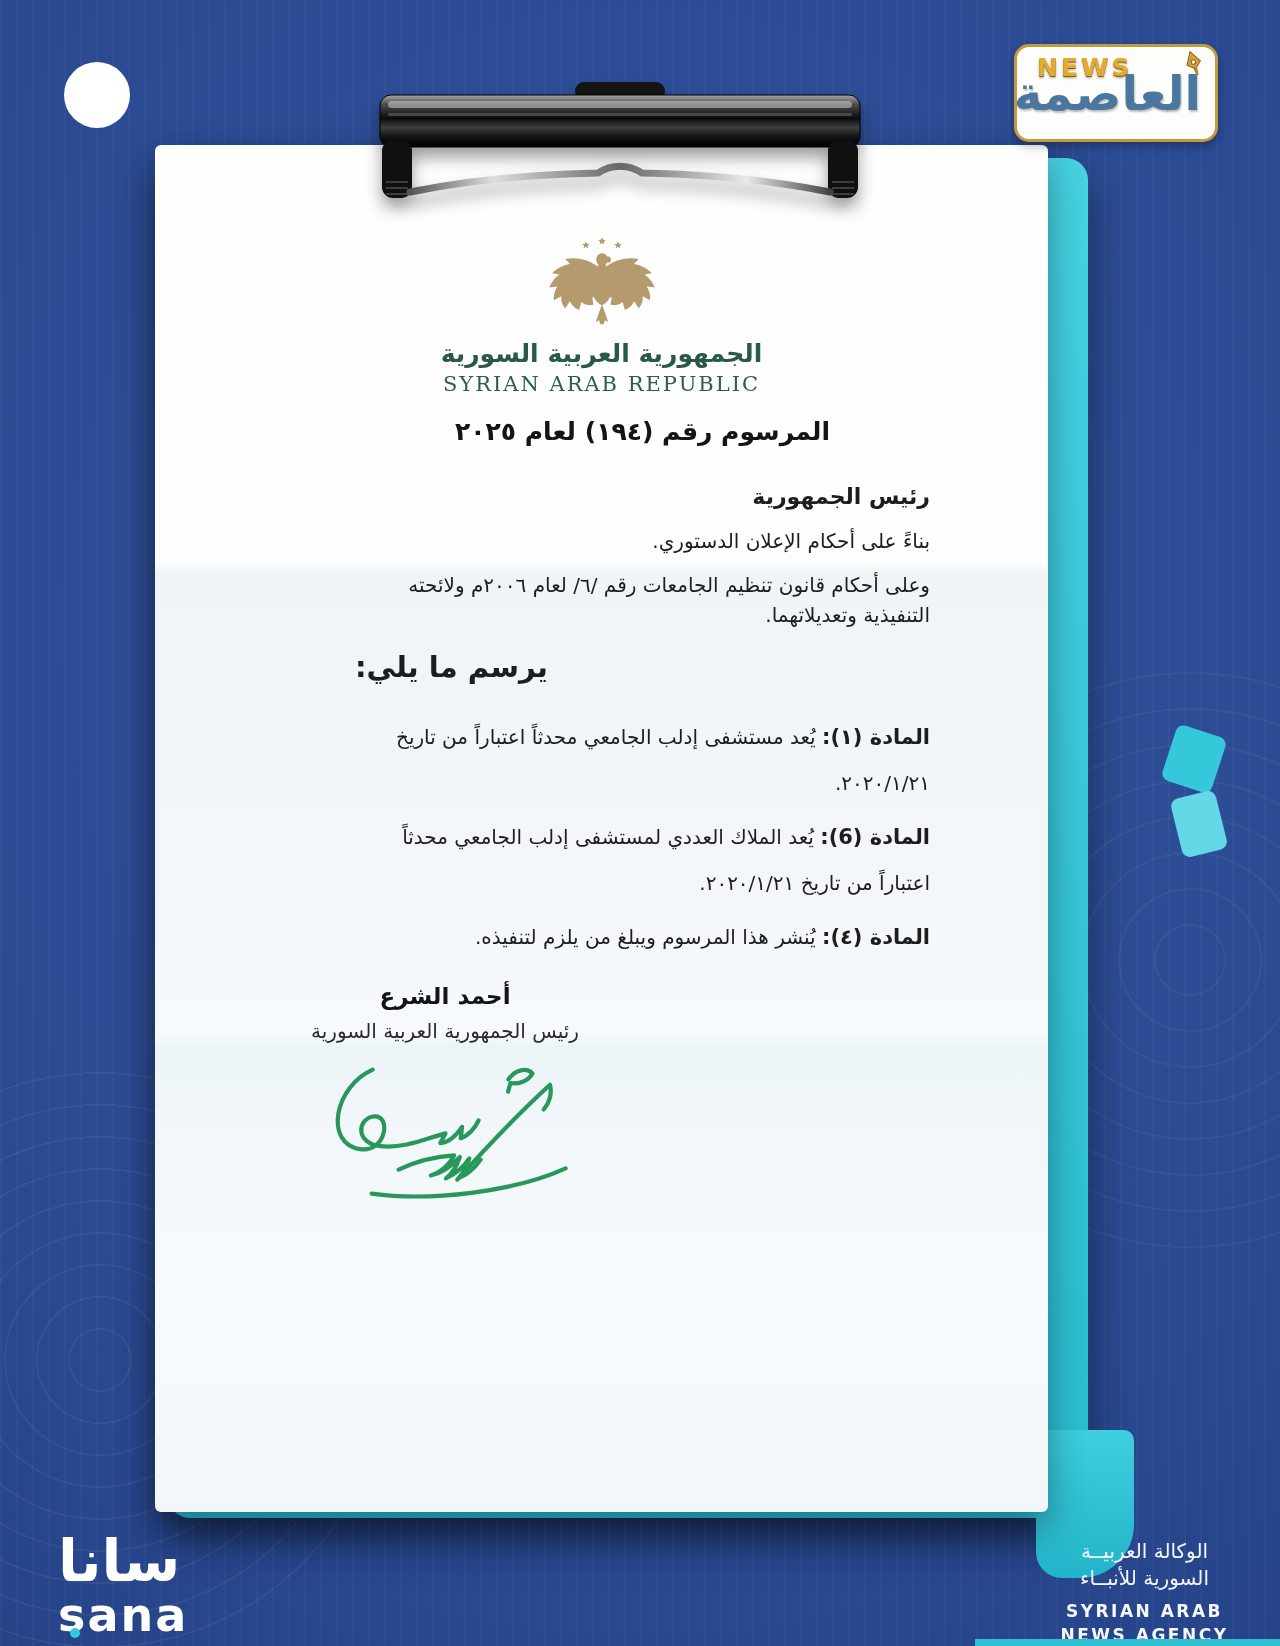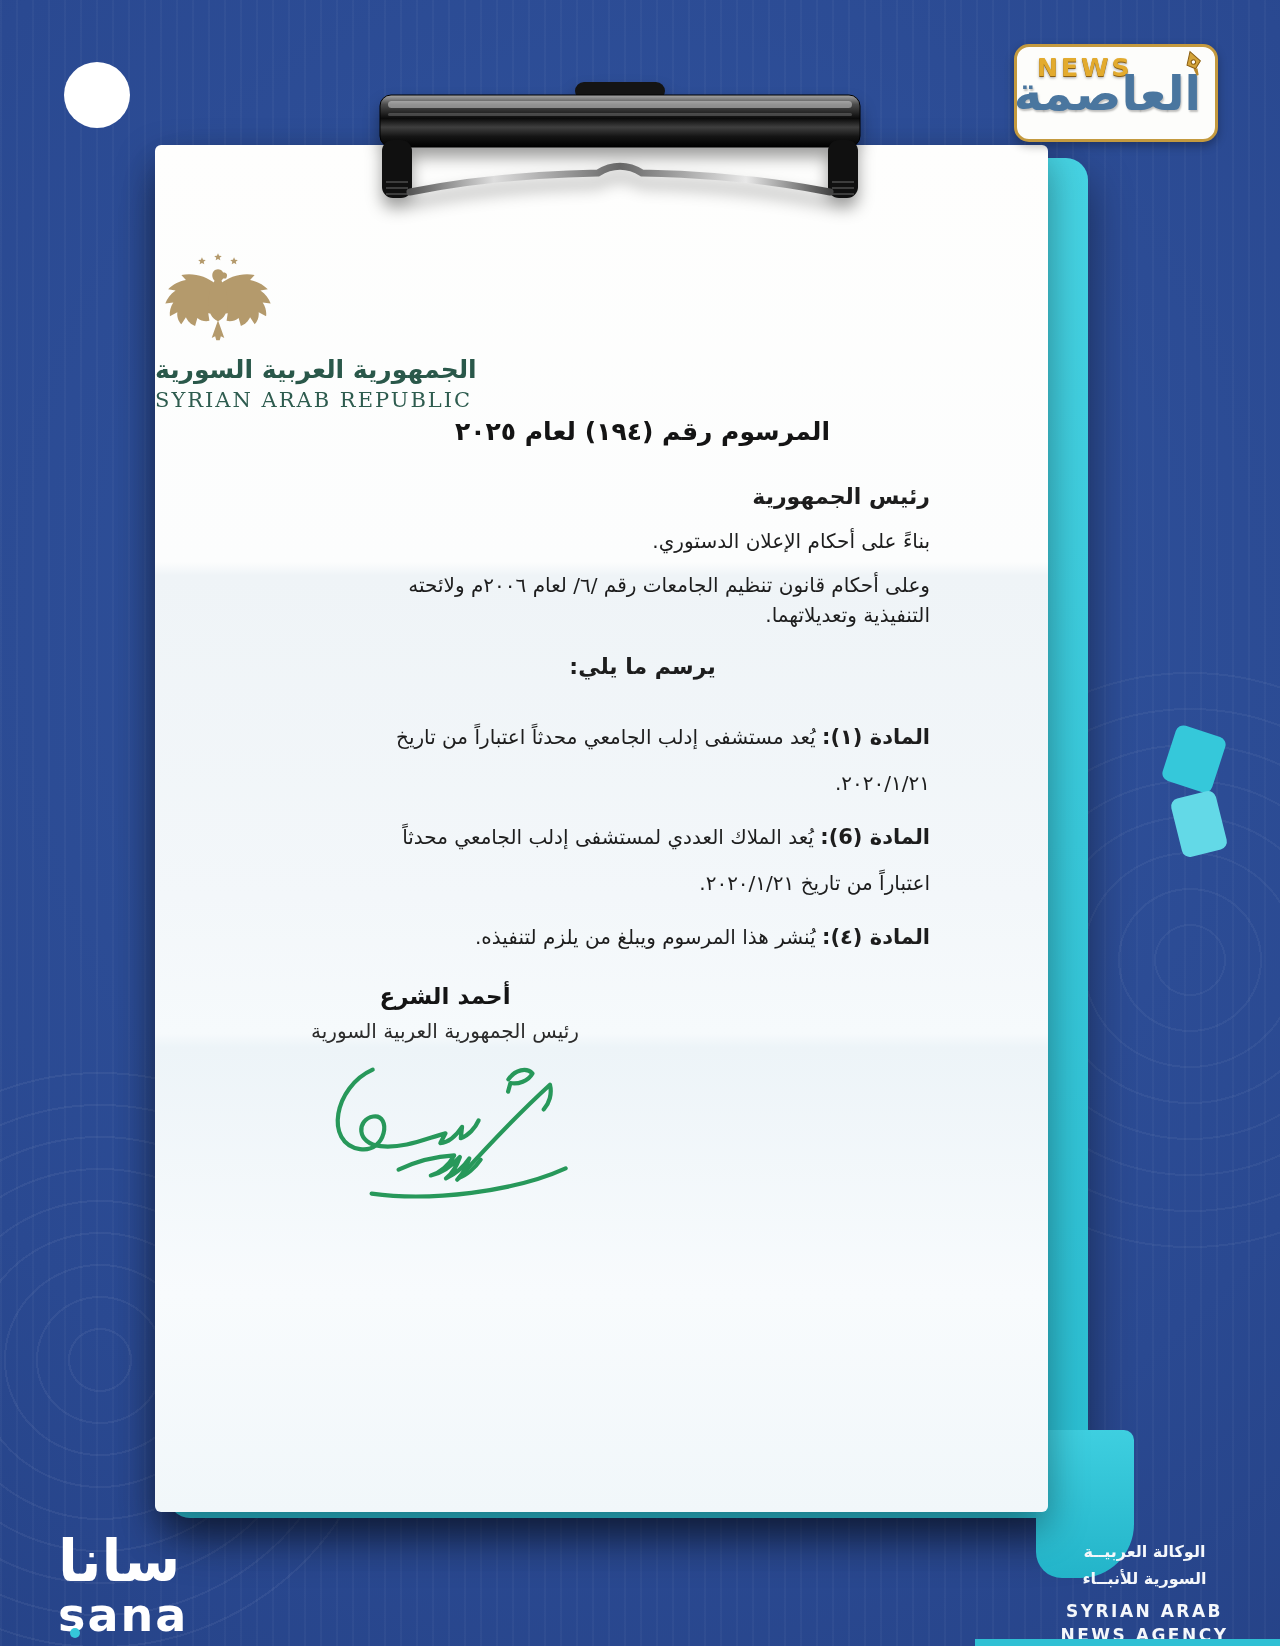--- a/index.html
+++ b/index.html
@@ -33,50 +33,50 @@
     background:linear-gradient(180deg,#3ecfe0,#23b4c9);border-radius:10px 10px 54px 26px;}
   .teal-tab{position:absolute;z-index:0;border-radius:8px;}
   .tab1{left:1168px;top:730px;width:52px;height:58px;background:#35c8da;transform:rotate(18deg);}
   .tab2{left:1176px;top:794px;width:46px;height:60px;background:#63d9e7;transform:rotate(-14deg);}
   .bottom-teal{position:absolute;left:975px;top:1639px;width:305px;height:7px;background:#2fc0d4;z-index:4;}
 
   
   .paper{position:absolute;left:155px;top:145px;width:893px;height:1367px;z-index:2;border-radius:6px;
     background:linear-gradient(180deg,#fefefd 0%,#fcfdfd 30.5%,#eff4f7 31.5%,#f3f7fa 55%,#f6fafc 65%,#edf4f8 66%,#f8fbfd 84%,#f1f7fa 100%);
     box-shadow:0 16px 38px rgba(0,0,0,.38);}
-  .emblem-block{position:absolute;top:108px;left:0;right:0;}
+  .emblem-block{position:absolute;top:92px;left:0;right:0;text-align:center;}
   .rep-ar{margin-top:6px;font-size:25px;font-weight:bold;color:#2a584a;}
   .rep-en{margin-top:4px;font-family:"DejaVu Serif","Liberation Serif",serif;font-size:21px;
     letter-spacing:2px;color:#2e5c4f;}
   .content{position:absolute;left:200px;right:118px;top:0;}
   .decree-title{position:absolute;top:272px;width:100%;text-align:center;font-size:25px;font-weight:bold;color:#141414;}
   .body{position:absolute;top:337px;width:100%;font-size:20px;color:#1d1d1d;}
   .body p{margin:0 0 14px;line-height:30px;}
   p.issuer{font-weight:bold;font-size:22px;}
   p.pre{font-weight:normal;}
   p.pre2{margin-bottom:22px;}
-  p.intro{margin:0 0 32px;text-align:center;font-weight:bold;font-size:22px;}
+  p.intro{margin:0 0 32px;text-align:left;font-weight:bold;font-size:29px;}
   p.article{line-height:46px;margin:0 0 8px;}
   p.article b{font-size:21px;}
   .sig{position:absolute;left:120px;top:838px;width:340px;text-align:center;z-index:2;}
   .sig-name{font-size:23px;font-weight:bold;color:#141414;}
   .sig-title{margin-top:10px;font-size:20px;color:#2b2b2b;}
   .signature-svg{margin-top:6px;transform:rotate(-3deg);}
   .date-line{position:absolute;right:118px;top:1272px;font-size:19px;font-weight:bold;color:#161616;direction:rtl;}
 
   
   .clip{position:absolute;left:370px;top:82px;z-index:3;filter:drop-shadow(0 10px 8px rgba(0,0,0,.38));}
 
   
   .sana{position:absolute;left:58px;top:1532px;z-index:2;color:#fff;}
   .sana-ar{font-size:58px;font-weight:bold;line-height:1;}
   .sana-en{font-size:46px;font-weight:bold;letter-spacing:2px;line-height:1;margin-top:2px;}
   .sana-dot{position:absolute;left:12px;top:96px;width:10px;height:10px;border-radius:50%;background:#35c8da;}
   .agency{position:absolute;left:1052px;top:1538px;width:185px;text-align:center;color:#f4f7fb;z-index:2;}
-  .agency .ar{font-size:16px;font-weight:bold;line-height:27px;direction:rtl;}
+  .agency .ar{font-size:20px;font-weight:normal;line-height:27px;direction:rtl;}
   .agency .en{font-size:17px;font-weight:bold;letter-spacing:2.5px;line-height:24px;}
   .agency .en.first{margin-top:7px;}
 </style>
 </head>
 <body>
 
 <div class="canvas">
   <div class="stripes"></div>
   <div class="arcs arcs-left"></div>
   <div class="arcs arcs-right"></div>

